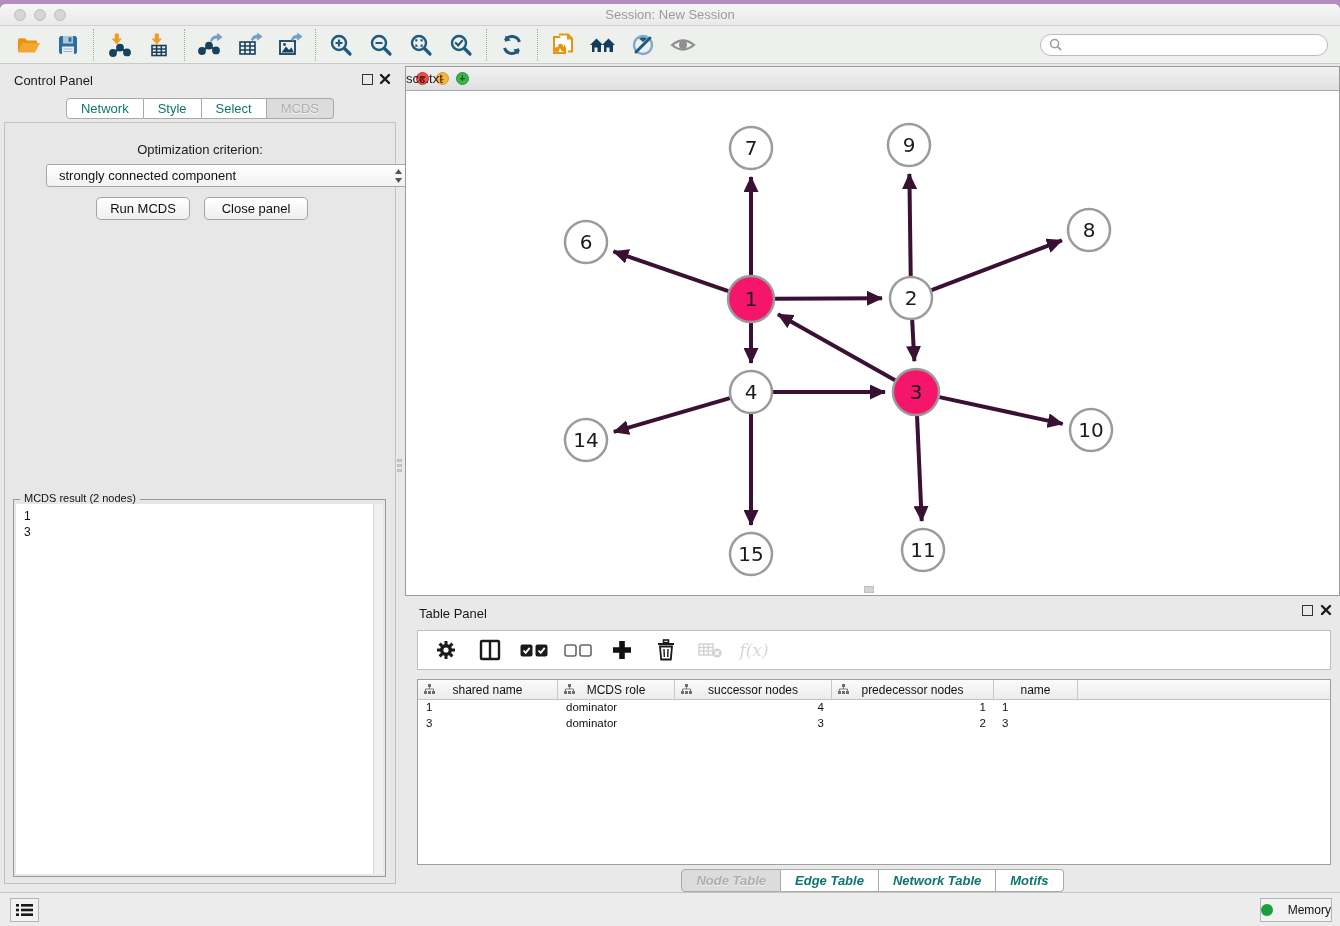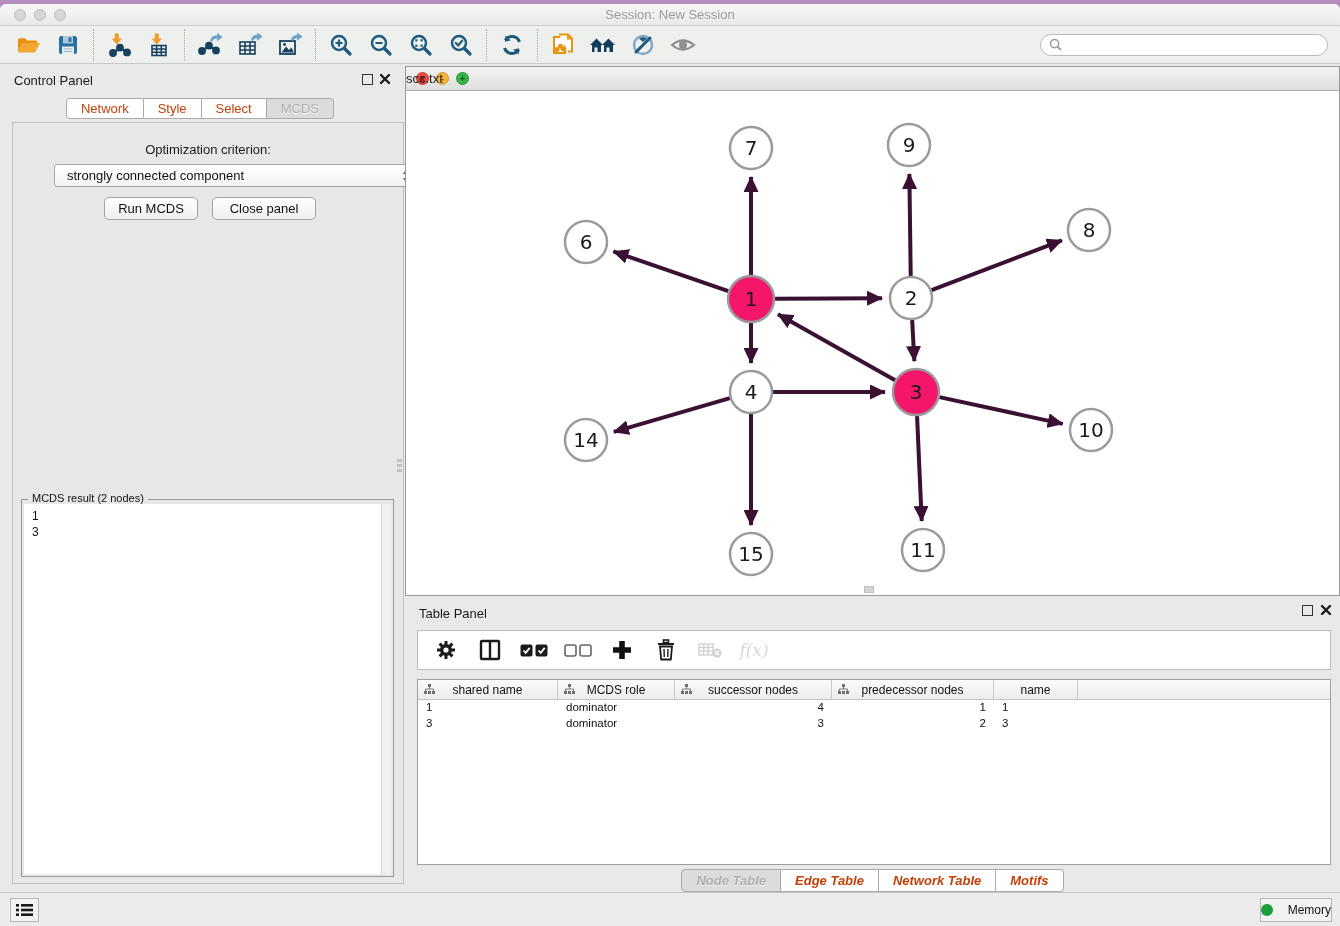--- a/index.html
+++ b/index.html
@@ -26,25 +26,25 @@
 
   
   .cpanel { position:absolute; left:0; top:0; width:400px; height:828px; background:#e9e9e9; }
   .cp-header { position:absolute; left:0; top:0; width:100%; height:32px; }
   .panel-title { position:absolute; left:14px; top:9px; font-size:13px; color:#1a1a1a; }
   .float-ico { position:absolute; top:10px; width:11px; height:11px; border:1.5px solid #333; background:transparent; }
   .close-ico { position:absolute; top:9px; width:12px; height:12px; }
   .close-ico svg { display:block; }
   .tabs-row { position:absolute; left:0; width:100%; display:flex; justify-content:center; }
   .cp-tabs { top:34px; }
-  .tab { height:21px; padding:0 14px; background:#fff; border:1px solid #aaa; border-left:none; font-size:13px; font-weight:500; color:#c2410c; display:flex; align-items:center; cursor:pointer; }
+  .tab { height:21px; padding:0 14px; background:#fff; border:1px solid #aaa; border-left:none; font-size:13px; font-weight:500; color:#0f766e; display:flex; align-items:center; cursor:pointer; }
   .tab:first-child { border-left:1px solid #aaa; border-radius:4px 0 0 4px; }
   .tab:last-child { border-radius:0 4px 4px 0; }
   .tab.active { background:#dcdcdc; color:#aeaeae; text-shadow:0 1px 0 #f5f5f5; cursor:default; }
-  .cp-content { position:absolute; left:12px; top:58px; width:392px; height:762px; background:#e7e7e7; border:1px solid #c2c2c2; }
+  .cp-content { position:absolute; left:4px; top:58px; width:392px; height:762px; background:#e7e7e7; border:1px solid #c2c2c2; }
   .opt-label { position:absolute; left:0; top:19px; width:100%; text-align:center; font-size:13px; color:#1a1a1a; }
   .dropdown { position:absolute; left:41px; top:41px; width:364px; height:23px; background:linear-gradient(#ffffff,#f2f2f2); border:1px solid #a6a6a6; border-radius:3px; display:flex; align-items:center; padding:0 6px 0 12px; cursor:pointer; }
   .dropdown .dd-value { flex:1; font-size:13px; color:#111; }
   .btn { position:absolute; height:23px; background:linear-gradient(#ffffff,#efefef); border:1px solid #a3a3a3; border-radius:5px; font-size:13px; color:#111; font-family:"Liberation Sans",sans-serif; cursor:pointer; }
   .btn-run { left:91px; top:74px; width:94px; }
   .btn-closepanel { left:199px; top:74px; width:104px; }
   .result-box { position:absolute; left:8px; top:376px; width:373px; height:378px; border:1px solid #9a9a9a; background:#e7e7e7; }
   .result-legend { position:absolute; left:6px; top:-8px; background:#e7e7e7; padding:0 4px; font-size:11px; color:#111; }
   .result-area { position:absolute; left:2px; top:4px; right:12px; bottom:2px; background:#fff; font-size:12px; color:#111; padding:4px 0 0 8px; line-height:16px; }
   .result-scroll { position:absolute; top:4px; right:2px; width:10px; bottom:2px; background:#f0f0f0; border-left:1px solid #d8d8d8; }

